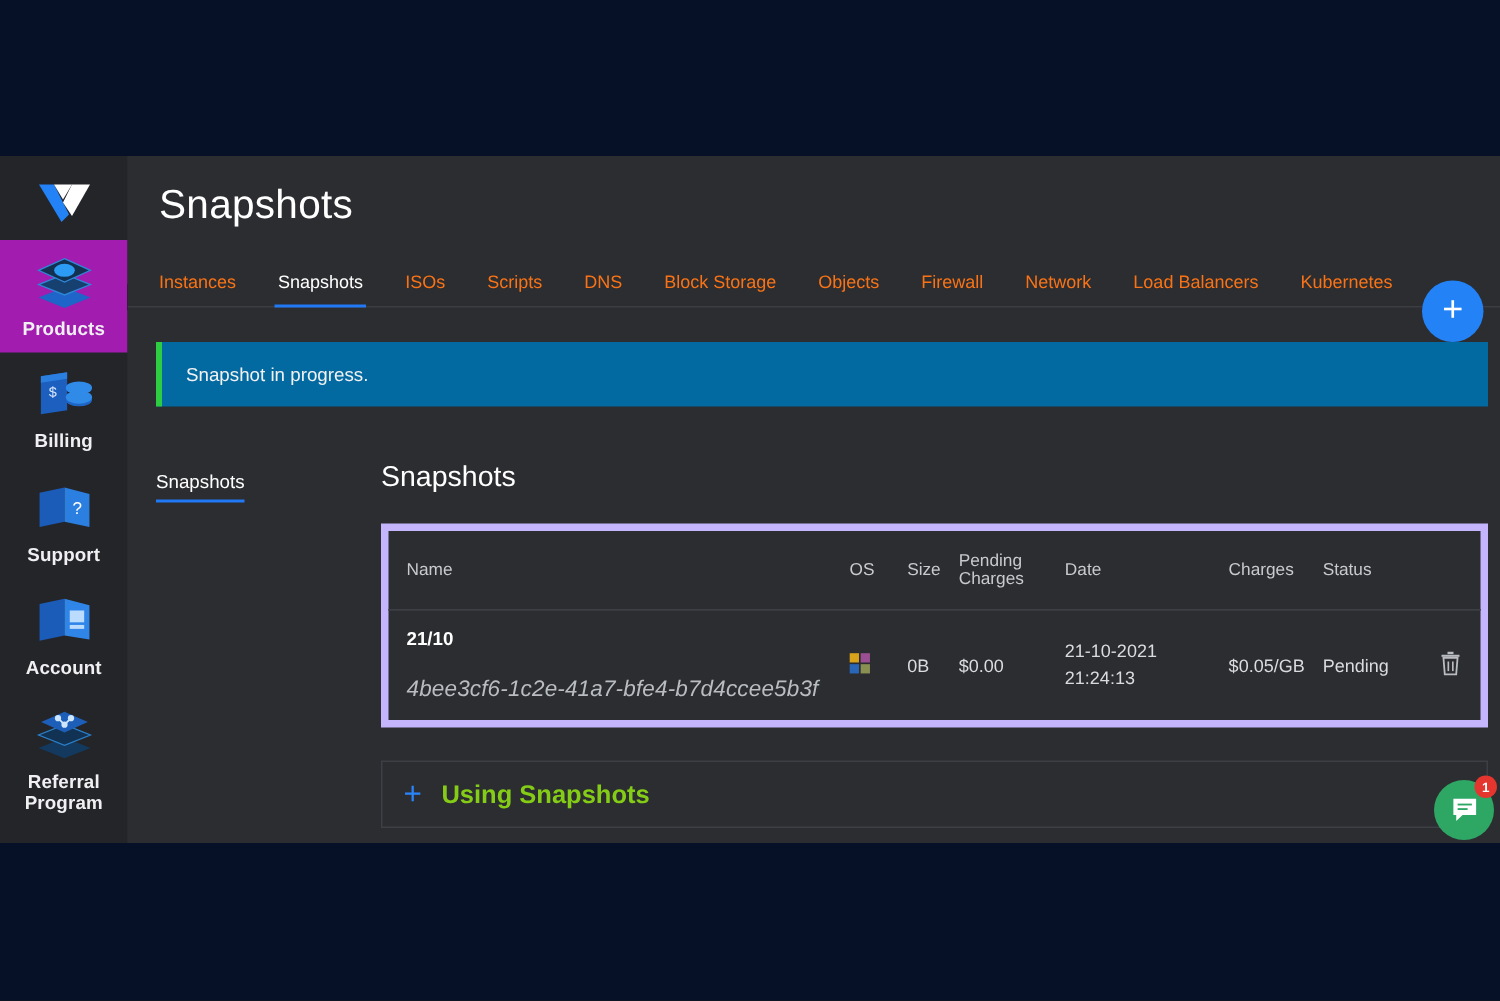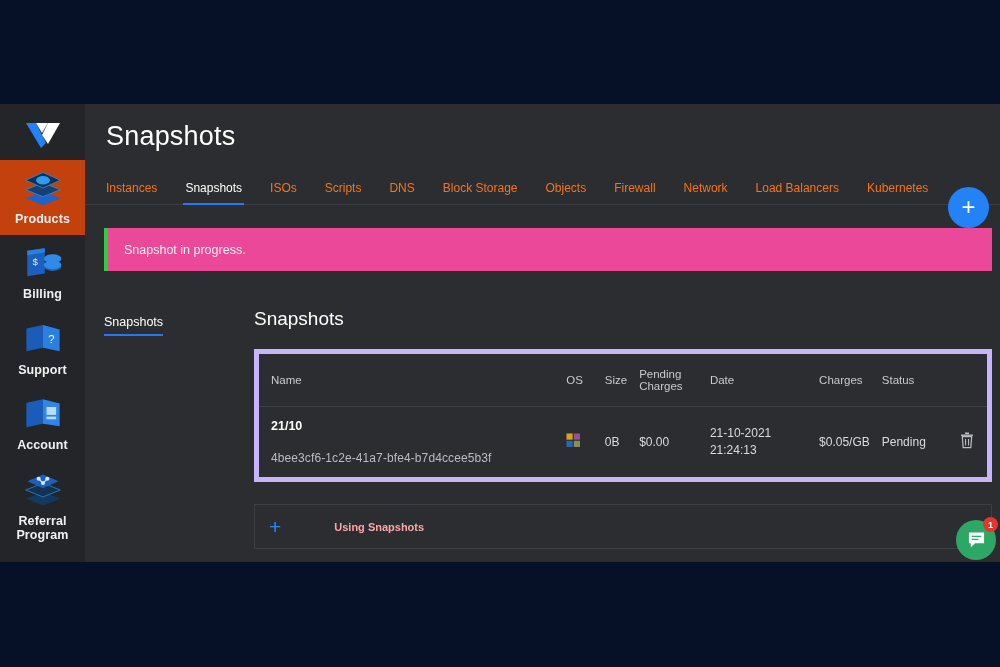--- a/index.html
+++ b/index.html
@@ -40,21 +40,21 @@
   }
   .rail-item {
     width: 85px;
     padding: 9px 2px 9px;
     display: flex; flex-direction: column;
     align-items: center; justify-content: flex-start;
     text-align: center;
     position: relative;
     cursor: pointer;
   }
-  .rail-item.active { background: #c2410c; }
+  .rail-item.active { background: #a21caf; }
   .rail-item.active::after {
     content: "";
     position: absolute;
     right: -9px; top: 50%;
     margin-top: -9px;
     border-top: 9px solid transparent;
     border-bottom: 9px solid transparent;
     border-left: 9px solid #08080a;
   }
   .rail-icon { width: 42px; height: 38px; display: block; }
@@ -126,21 +126,21 @@
   }
   #fab .plus {
     color: #fff; font-size: 24px; line-height: 1; font-weight: 300;
     margin-top: -2px;
   }
 
   
   #alert {
     margin: 23px 8px 0 19px;
     height: 43px;
-    background: #ec4899;
+    background: #0369a1;
     border-left: 4px solid #2ecc40;
     display: flex; align-items: center;
     padding-left: 16px;
   }
   #alert-text { color: #f2f2f2; font-size: 12.5px; }
 
   
   #body {
     display: flex;
     padding: 37px 0 0 19px;
@@ -184,21 +184,21 @@
   }
   thead th:first-child { padding-left: 12px; }
   tbody td {
     padding: 12px 4px;
     font-size: 12px;
     color: #d9dbde;
     vertical-align: middle;
   }
   tbody td:first-child { padding-left: 12px; }
   .snap-name { font-size: 12.5px; font-weight: bold; color: #ffffff; }
-  .snap-uuid { font-size: 12px; color: #b9bcc0; margin-top: 18px; letter-spacing: .1px; }
+  .snap-uuid { font-size: 15px; color: #b9bcc0; margin-top: 18px; letter-spacing: .1px; font-style: italic; }
   .date-line { line-height: 1.45; }
   .trash { cursor: pointer; display: inline-block; }
 
   
   .col-name { width: 300px; }
   .col-os   { width: 38px; }
   .col-size { width: 34px; }
   .col-pend { width: 70px; }
   .col-date { width: 108px; }
   .col-chg  { width: 62px; }
@@ -211,21 +211,21 @@
     border: 1px solid #3d3f45;
     height: 45px;
     display: flex; align-items: center;
     padding-left: 14px;
     cursor: pointer;
   }
   #accordion .acc-plus {
     color: #2a84f7; font-size: 21px; line-height: 1; font-weight: 400;
     margin-right: 13px;
   }
-  #accordion .acc-label { color: #fca5a5; font-size: 11px; font-weight: bold; margin-left: 40px; }
+  #accordion .acc-label { color: #84cc16; font-size: 17px; font-weight: bold; }
 
   
   #chat {
     position: absolute;
     right: 4px; bottom: 2px;
     width: 40px; height: 40px;
     border-radius: 50%;
     background: #2ea664;
     display: flex; align-items: center; justify-content: center;
     cursor: pointer;

